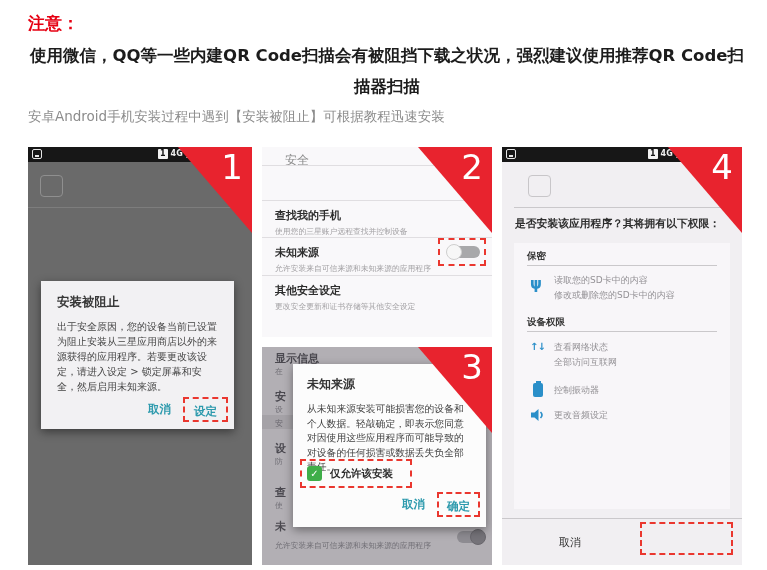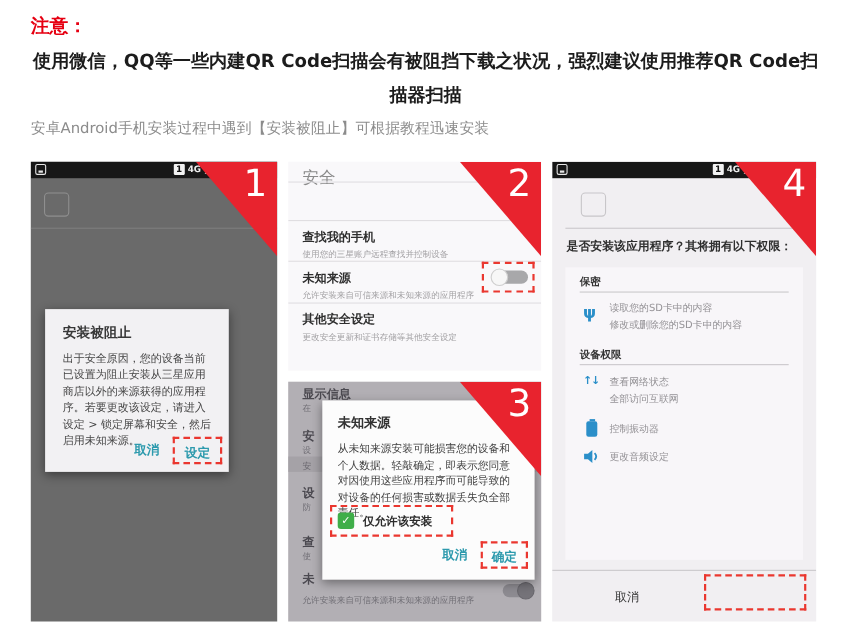--- a/index.html
+++ b/index.html
@@ -39,31 +39,31 @@
   .sb-badge { background:#f2f2f2; color:#111; font-size:8px; line-height:10px;
               padding:0 2px; border-radius:1px; font-weight:bold; }
   .sb-net { color:#eee; font-size:8px; font-weight:bold; }
   .sb-sig { width:0; height:0; border-left:8px solid transparent; border-bottom:9px solid #e8e8e8; }
   .sb-time { color:#eee; font-size:8px; }
 
   
   .sq-outline { position:absolute; width:23px; height:22px; border-radius:4px; }
   #p1 .sq-outline { left:12px; top:28px; border:1px solid #8f8f8f; }
   .hline1 { position:absolute; left:0; right:0; top:60px; height:1px; background:#7d7d7d; }
-  .dialog1 { position:absolute; left:13px; top:134px; width:167px; height:148px;
+  .dialog1 { position:absolute; left:13px; top:134px; width:193px; height:148px;
              background:#f2f1f3; box-shadow:0 3px 9px rgba(0,0,0,.45); z-index:10; }
   .dlg-title { padding:13px 16px 0; font-size:12.5px; font-weight:bold; color:#383838; }
   .dlg-body { padding:8px 16px 0; font-size:10px; line-height:15px; color:#454545; }
   .dlg-btnrow { position:absolute; right:6px; bottom:7px; display:flex; align-items:center; }
   .tbtn { color:#2d9aad; font-size:11.5px; font-weight:bold; padding:4px 9px; cursor:pointer; }
   .dashed { border:2px dashed #ea372f; }
   .dash-wrap { padding:1px 4px; margin-left:3px; }
 
   
-  .sec-label { position:absolute; left:13px; top:5px; font-size:15px; color:#8a8a8a; }
+  .sec-label { position:absolute; left:23px; top:5px; font-size:12px; color:#8a8a8a; }
   .div2 { position:absolute; left:0; right:0; height:1px; background:#e0dee1; }
   .s-item { position:absolute; left:13px; right:13px; }
   .s-title { font-size:11px; font-weight:bold; color:#2e2e2e; }
   .s-sub { font-size:7.8px; color:#a3a1a4; margin-top:3px; }
   .toggle { position:absolute; width:34px; height:16px; }
   .tg-track { position:absolute; right:0; top:2px; width:27px; height:12px; border-radius:6px; background:#a8a8aa; }
   .tg-knob { position:absolute; left:0; top:0; width:16px; height:16px; border-radius:50%;
              background:#f7f7f7; border:1px solid #cfcfcf; }
 
   

